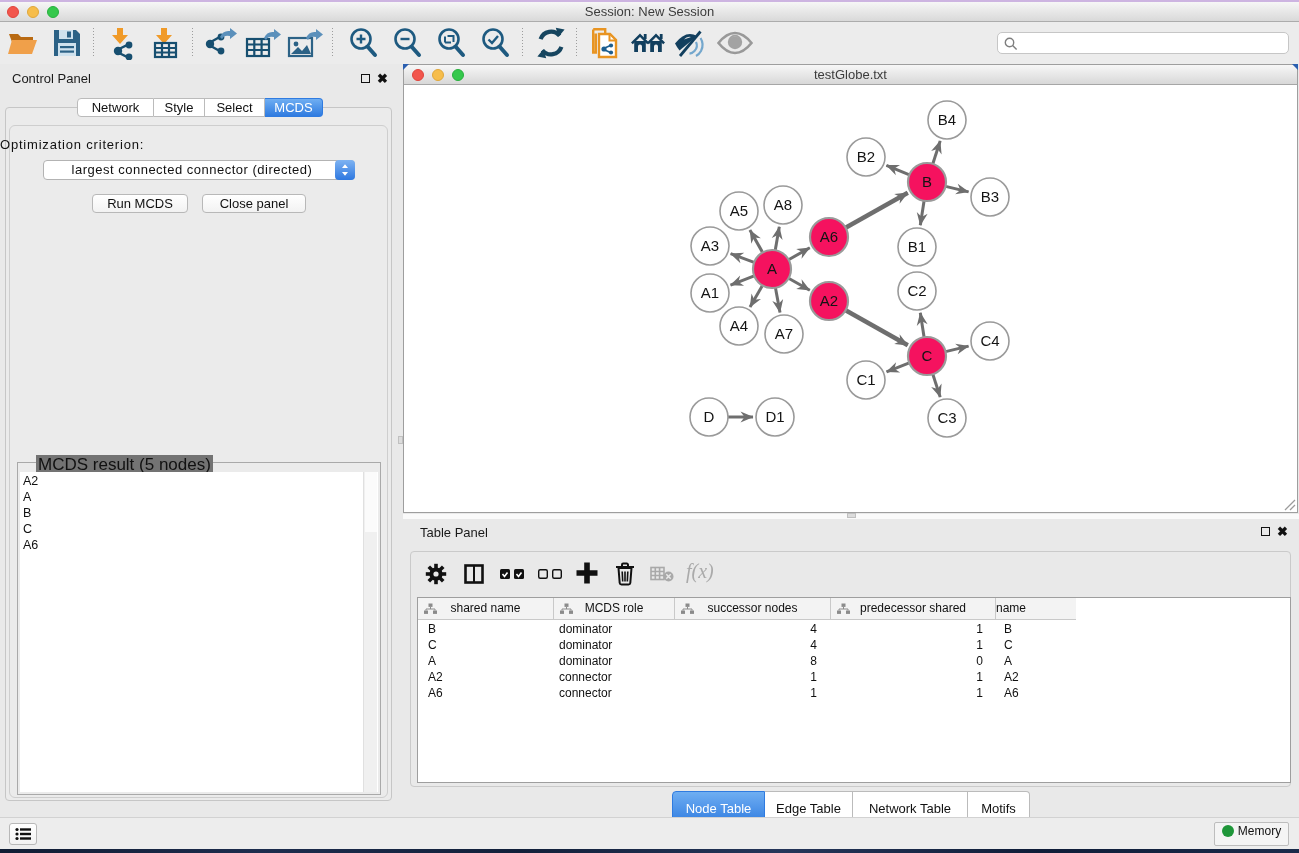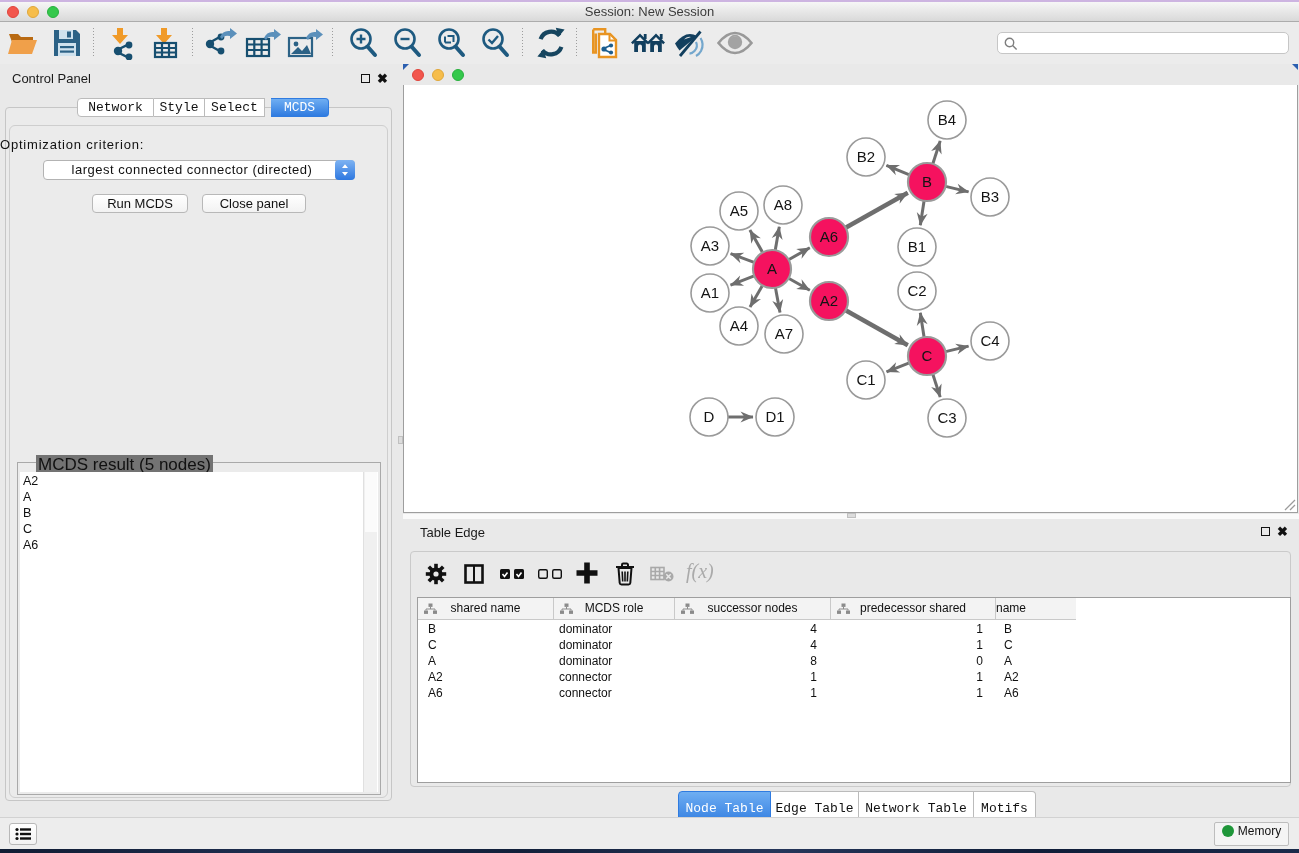--- a/index.html
+++ b/index.html
@@ -12,26 +12,26 @@
   text-align:center; font-size:13px; color:#3c3c3c; line-height:20px; }
 .deskstrip { position:absolute; left:0; top:0; width:1299px; height:2px; background:#cdb4e1; }
 .toolbar { position:absolute; left:0; top:22px; width:1299px; height:42px; background:#ececec; }
 .sep { position:absolute; top:6px; height:30px; width:1px;
   background-image:linear-gradient(#9d9d9d 33%, rgba(255,255,255,0) 0%);
   background-size:1px 3px; background-repeat:repeat-y; }
 .ticon { position:absolute; top:4px; }
 .panelhdr { font-size:13px; color:#1a1a1a; }
 .floatbtn { position:absolute; width:9px; height:9px; border:1.5px solid #111; }
 .closex { position:absolute; font-size:13px; font-weight:bold; color:#111; }
-.tabgrp { position:absolute; display:flex; height:19px; font-size:13px;font-family:Liberation Mono, monospace; }
+.tabgrp { position:absolute; display:flex; height:19px; font-size:13px; }
 .tabgrp .tab { background:#ffffff; border:1px solid #bbb; border-left:none; color:#111;
   display:flex; align-items:center; justify-content:center; }
 .tabgrp .tab:first-child { border-left:1px solid #bbb; border-radius:4px 0 0 4px; }
 .tabgrp .tab:last-child { border-radius:0 4px 4px 0; }
-.tabgrp .tab.sel { background:linear-gradient(#6faef2,#2f7be0); border-color:#2f7be0; color:#fff;margin-left:6px; }
+.tabgrp .tab.sel { background:linear-gradient(#6faef2,#2f7be0); border-color:#2f7be0; color:#fff; }
 .btn { position:absolute; background:linear-gradient(#ffffff,#f2f2f2); border:1px solid #b8b8b8;
   border-radius:4px; font-size:13px; color:#111; text-align:center; }
 </style>
 </head>
 <body>
 <div class="deskstrip"></div>
 <div class="titlebar">Session: New Session</div>
 <div class="tl" style="left:7px;background:#f2564d;border:1px solid #e0443c;"></div>
 <div class="tl" style="left:27px;background:#f6bd4b;border:1px solid #e0a73a;"></div>
 <div class="tl" style="left:47px;background:#35c84c;border:1px solid #28b03e;"></div>
@@ -205,20 +205,21 @@
 <div class="abs" style="left:17px;top:462px;width:364px;height:333px;border:1px solid #a9a9a9;"></div>
 <div class="abs" style="left:36px;top:455px;font-size:17px;color:#111;background:#737373;padding:0 2px;">MCDS result (5 nodes)</div>
 <div class="abs" style="left:20px;top:472px;width:358px;height:320px;background:#fff;">
  <div style="position:absolute;right:1px;top:0;width:14px;height:100%;background:#f0f0f0;border-left:1px solid #e0e0e0;">
    <div style="position:absolute;left:1px;top:0;width:12px;height:60px;background:#fbfbfb;"></div>
  </div>
  <div style="padding:1px 0 0 3px;font-size:12.5px;color:#111;line-height:16px;">A2<br>A<br>B<br>C<br>A6</div>
 </div>
 
 <div class="abs" style="left:403px;top:64px;width:895px;height:449px;">
+ <div class="abs" style="left:0;top:0;width:895px;height:21px;background:linear-gradient(#f7f7f7,#d8d8d8);border:1px solid #9e9e9e;border-bottom:1px solid #a6a6a6;border-radius:5px 5px 0 0;text-align:center;font-size:13px;color:#3c3c3c;line-height:20px;">testGlobe.txt</div>
  <div class="tl" style="left:9px;top:5px;background:#f2564d;border:1px solid #e0443c;"></div>
  <div class="tl" style="left:29px;top:5px;background:#f6bd4b;border:1px solid #e0a73a;"></div>
  <div class="tl" style="left:49px;top:5px;background:#35c84c;border:1px solid #28b03e;"></div>
  <svg class="abs" style="left:0;top:0" width="6" height="6">
       <path d="M0 0 h6 L0 6 Z" fill="#2b5fb0"></path>
     </svg>
  <svg class="abs" style="right:0;top:0" width="6" height="6">
       <path d="M0 0 h6 v6 Z" fill="#2b5fb0"></path>
     </svg>
  <div class="abs" style="left:0;top:21px;width:895px;height:428px;background:#fff;border:1px solid #9e9e9e;border-top:none;">
@@ -296,21 +297,21 @@
         <path d="M12 2 L2 12 M12 7 L7 12" stroke="#9b9b9b" stroke-width="1.3"></path>
       </svg>
  </div>
 </div>
 
 <div class="abs" style="left:403px;top:514px;width:896px;height:5px;background:#fafafa;"></div>
 
 <div class="abs" style="left:398px;top:436px;width:5px;height:8px;background:#dcdcdc;border:1px solid #c0c0c0;"></div>
 <div class="abs" style="left:847px;top:513px;width:9px;height:5px;background:#dcdcdc;border:1px solid #c0c0c0;"></div>
 
-<div class="abs panelhdr" style="left:420px;top:525px;">Table Edge</div>
+<div class="abs panelhdr" style="left:420px;top:525px;">Table Panel</div>
 <div class="floatbtn" style="left:1261px;top:527px;"></div>
 <div class="closex" style="left:1277px;top:524px;">✖</div>
 <div class="abs" style="left:410px;top:551px;width:881px;height:236px;background:#e9e9e9;border:1px solid #cacaca;border-radius:4px;"></div>
 
 <svg class="abs" style="left:424px;top:562px" width="24" height="24" viewBox="0 0 24 24">
  <g fill="#111">
   <circle cx="12" cy="12" r="6.6"></circle>
   <g id="tee">
         <rect x="10.2" y="1.8" width="3.6" height="5"></rect>
         <rect x="10.2" y="17.2" width="3.6" height="5"></rect>

